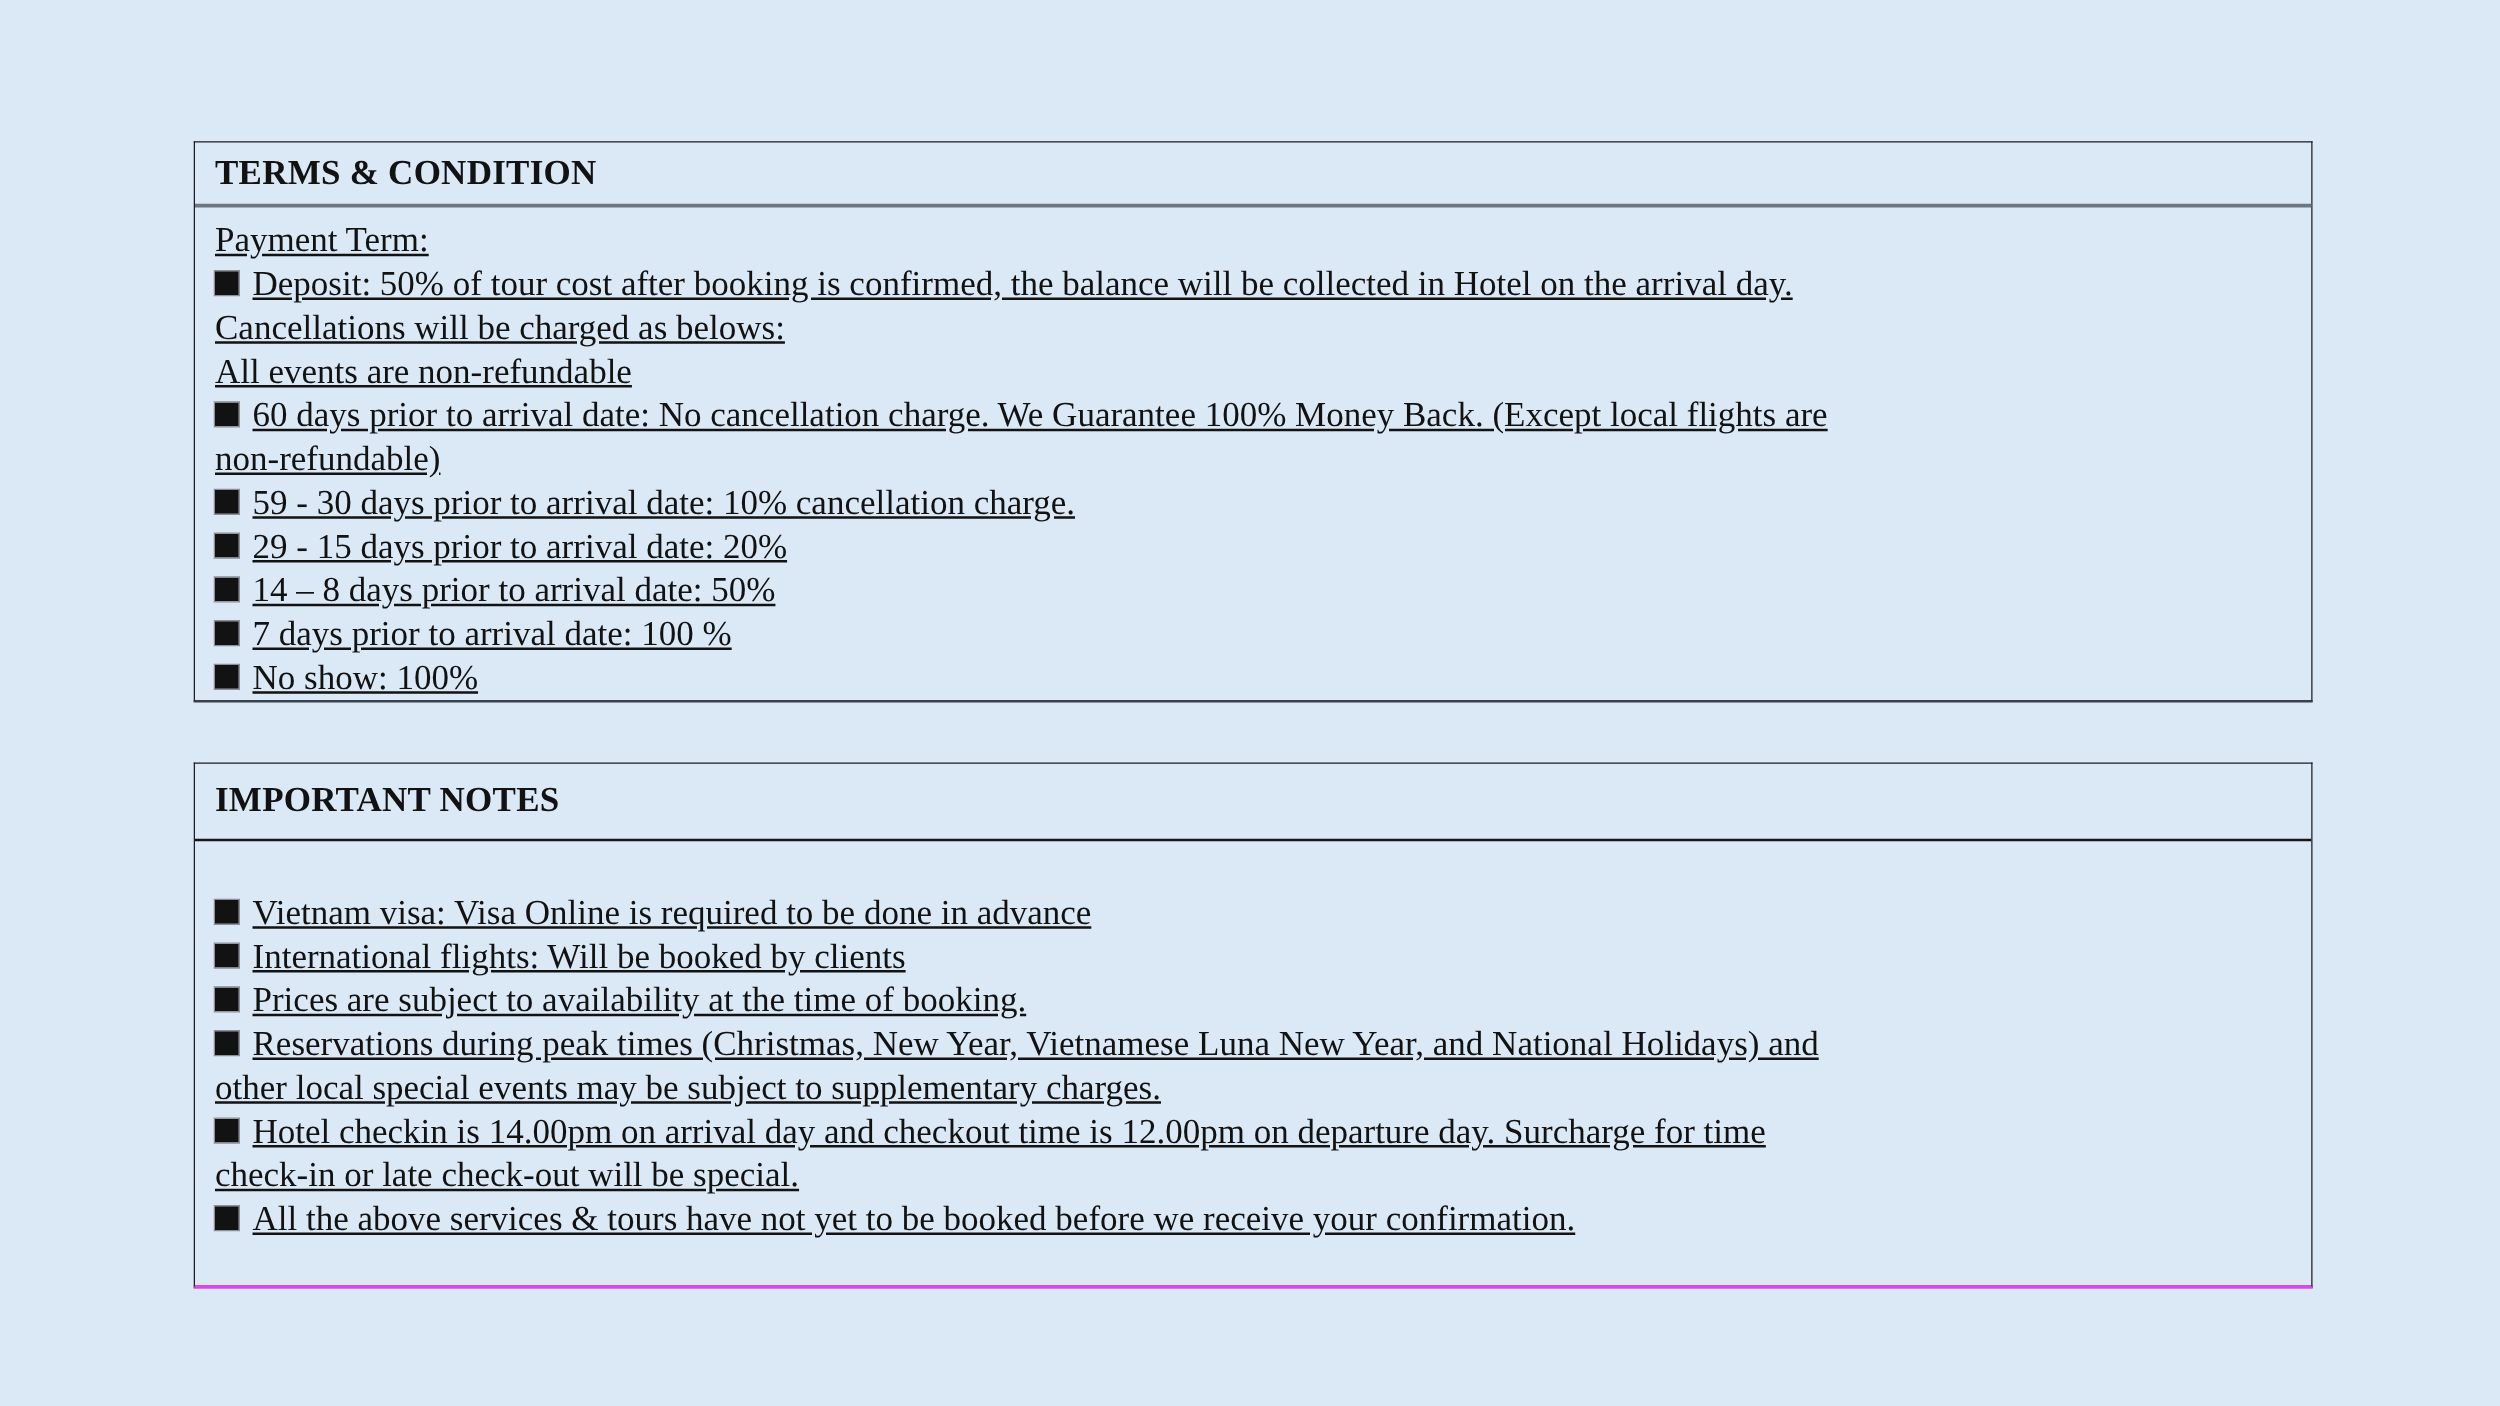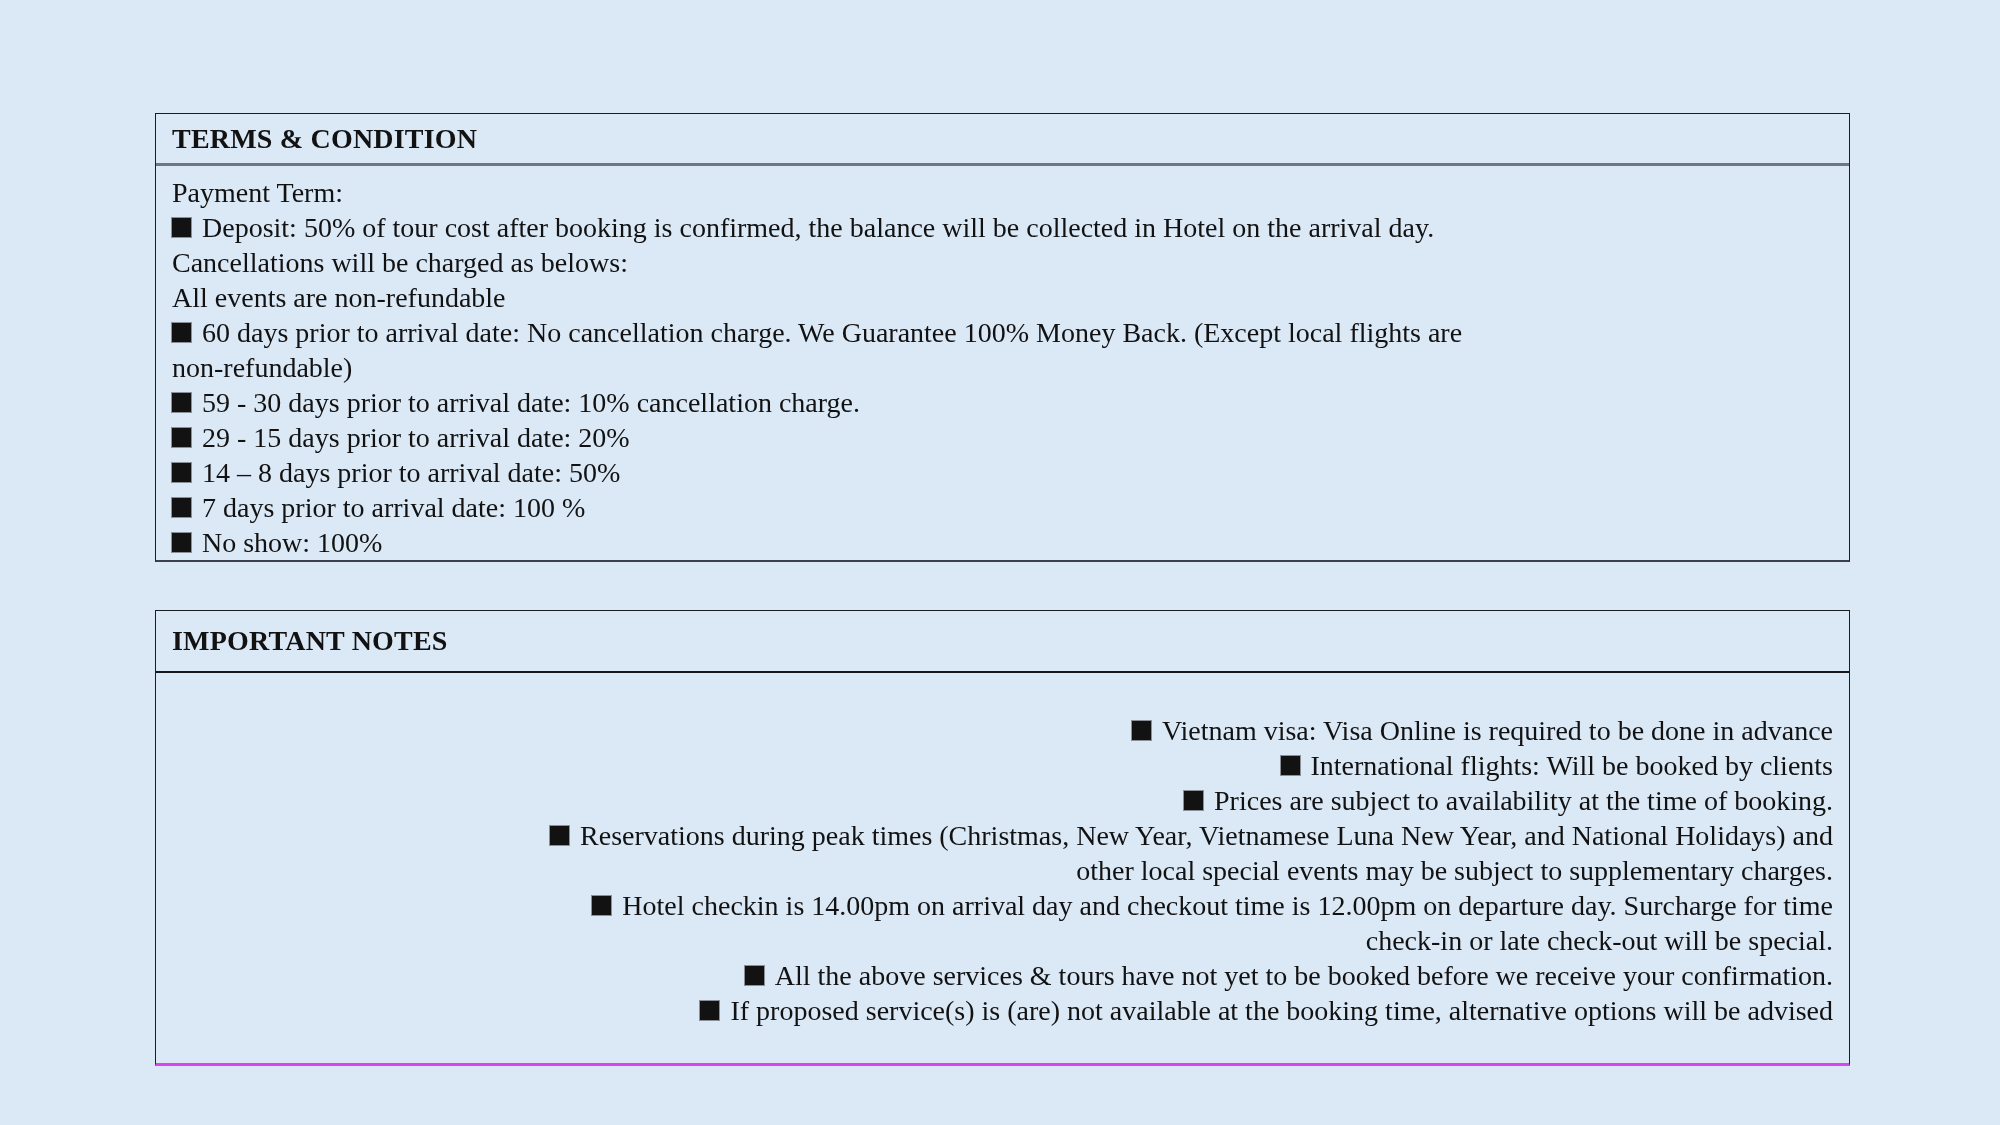--- a/index.html
+++ b/index.html
@@ -32,22 +32,22 @@
   .section-terms .sec-header { height: 52px; border-bottom: 3px solid #6e7682; }
   .section-notes .sec-header { height: 62px; border-bottom: 2px solid #14161a; }
 
   .sec-title {
     font-size: 28px;
     font-weight: bold;
     letter-spacing: 0.2px;
     white-space: nowrap;
   }
 
-  .sec-body { padding: 9px 16px 0 16px; }
-  .section-notes .sec-body { padding-top: 5px; text-align: right; }
+  .sec-body { padding: 9px 16px 0 16px; text-decoration: underline; }
+  .section-notes .sec-body { padding-top: 5px; }
 
   .line {
     height: 35px;
     line-height: 35px;
     font-size: 28px;
     white-space: nowrap;
   }
   .bullet {
     display: inline-block;
     width: 19px;
@@ -88,18 +88,17 @@
     <div class="sec-body">
         <div class="line"><span></span></div>
         <div class="line"><span class="bullet"></span><span>Vietnam visa: Visa Online is required to be done in advance</span></div>
         <div class="line"><span class="bullet"></span><span>International flights: Will be booked by clients</span></div>
         <div class="line"><span class="bullet"></span><span>Prices are subject to availability at the time of booking.</span></div>
         <div class="line"><span class="bullet"></span><span>Reservations during peak times (Christmas, New Year, Vietnamese Luna New Year, and National Holidays) and</span></div>
         <div class="line"><span>other local special events may be subject to supplementary charges.</span></div>
         <div class="line"><span class="bullet"></span><span>Hotel checkin is 14.00pm on arrival day and checkout time is 12.00pm on departure day. Surcharge for time</span></div>
         <div class="line"><span>check-in or late check-out will be special.</span></div>
         <div class="line"><span class="bullet"></span><span>All the above services &amp; tours have not yet to be booked before we receive your confirmation.</span></div>
-        <div class="line"><span class="bullet"></span><span>If proposed service(s) is (are) not available at the booking time, alternative options will be advised</span></div>
         <div class="line"><span></span></div>
       </div>
   </div>
 
 </div>
 
 </body></html>

